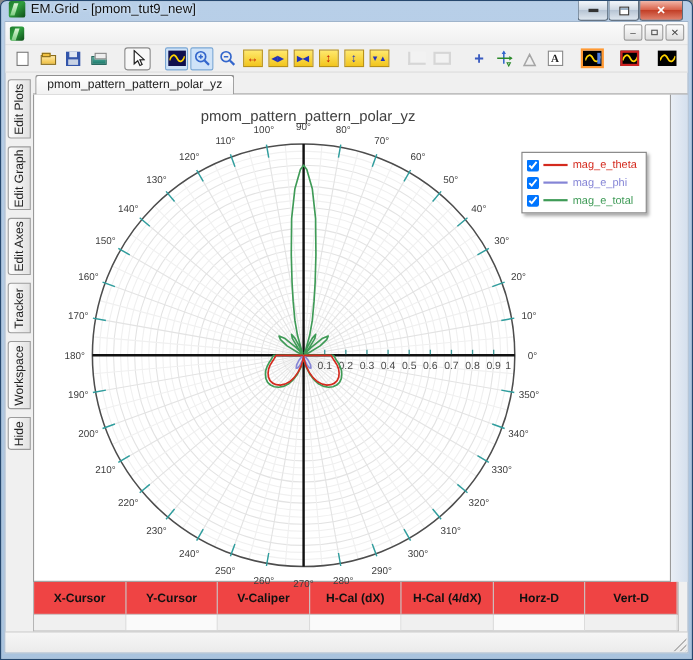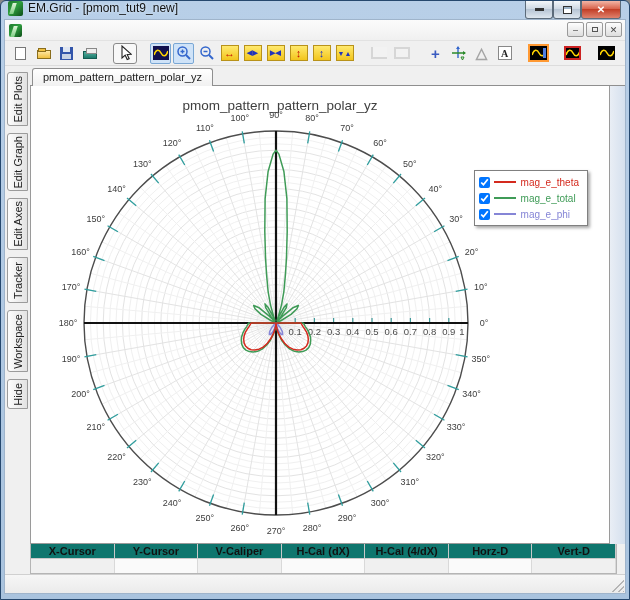--- a/index.html
+++ b/index.html
@@ -69,28 +69,28 @@
   .content{flex:1;display:flex;flex-direction:column;min-width:0;}
   .tabbar{height:20px;display:flex;align-items:flex-end;border-bottom:1px solid #8f8f8f;padding-left:2px;}
   .tab{border:1px solid #8f8f8f;border-bottom:none;border-radius:3px 3px 0 0;
     background:linear-gradient(#ffffff,#f1f1f1);font-size:11px;color:#222;padding:2px 10px 3px 10px;
     position:relative;top:1px;}
   .chart-row{display:flex;flex:1;min-height:0;}
   .chart-panel{position:relative;width:580px;background:#fff;border:1px solid #9a9a9a;border-top:none;}
   .right-gutter{flex:1;background:linear-gradient(to right,#e9eef5,#d5e0ee);}
   
   .legend{position:absolute;right:21px;top:52px;background:#fff;border:1px solid #808080;
-    box-shadow:2px 2px 3px rgba(0,0,0,.35);padding:3px 8px 3px 4px;margin-top:32px;}
+    box-shadow:2px 2px 3px rgba(0,0,0,.35);padding:3px 8px 3px 4px;}
   .legend-row{display:flex;align-items:center;height:16px;}
   .legend-row input{width:11px;height:11px;margin:0 4px 0 0;}
   .legend-line{width:22px;height:2px;margin-right:5px;}
   .legend-label{font-size:10px;}
   
   .readout{border:1px solid #b5b5b5;border-top:none;margin-right:8px;}
-  .readout-head{display:flex;height:15px;background:#0f766e;border-bottom:1px solid #c9c9c9;}
+  .readout-head{display:flex;height:30px;background:#ef4444;border-bottom:1px solid #c9c9c9;}
   .readout-head .cell{flex:1;border-right:1px solid #c9c9c9;font-size:11px;font-weight:bold;color:#111;
     display:flex;align-items:center;justify-content:center;}
   .readout-vals{display:flex;height:14px;}
   .readout-vals .cell{flex:1;border-right:1px solid #d9d9d9;font-size:10px;}
   .readout-vals .cell:nth-child(odd){background:#f0f0f0;}
   .readout-vals .cell:nth-child(even){background:#fafafa;}
   
   .statusbar{height:19px;background:linear-gradient(#f6f6f6,#ebebeb);border-top:1px solid #d0d0d0;
     position:relative;}
   .grip{position:absolute;right:1px;bottom:1px;width:12px;height:12px;
@@ -460,27 +460,27 @@
                 <text x="249" y="24" text-anchor="middle" font-size="13.5" fill="#404040">pmom_pattern_pattern_polar_yz</text>
               </svg>
             <div class="legend" id="legend">
                 <div class="legend-row">
                   <input type="checkbox" checked="" style="">
                   <span class="legend-line" style="background:#d42a1e;"></span>
                   <span class="legend-label" style="color:#d42a1e;">mag_e_theta</span>
                 </div>
                 <div class="legend-row">
                   <input type="checkbox" checked="" style="">
-                  <span class="legend-line" style="background:#3f9b57;"></span>
-                  <span class="legend-label" style="color:#3f9b57;">mag_e_total</span>
+                  <span class="legend-line" style="background:#8585d6;"></span>
+                  <span class="legend-label" style="color:#8585d6;">mag_e_phi</span>
                 </div>
                 <div class="legend-row">
                   <input type="checkbox" checked="" style="">
-                  <span class="legend-line" style="background:#8585d6;"></span>
-                  <span class="legend-label" style="color:#8585d6;">mag_e_phi</span>
+                  <span class="legend-line" style="background:#3f9b57;"></span>
+                  <span class="legend-label" style="color:#3f9b57;">mag_e_total</span>
                 </div>
               </div>
           </div>
           <div class="right-gutter"></div>
         </div>
         <div class="readout">
           <div class="readout-head" id="readout-head">
               <div class="cell">X-Cursor</div>
               <div class="cell">Y-Cursor</div>
               <div class="cell">V-Caliper</div>

